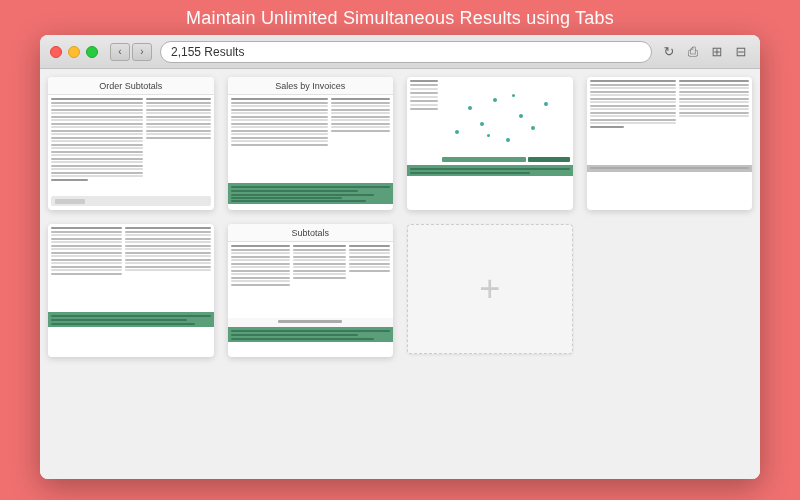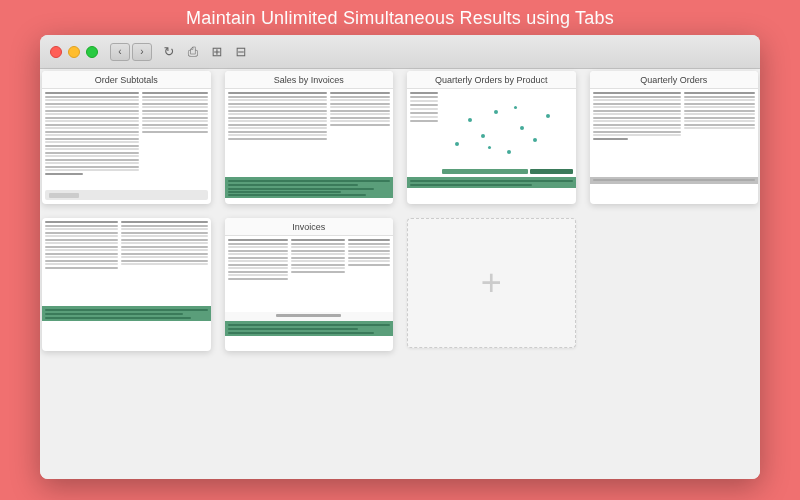--- a/index.html
+++ b/index.html
@@ -102,21 +102,21 @@
       display: flex;
       align-items: center;
       justify-content: center;
       font-size: 13px;
       color: #666;
       cursor: pointer;
     }
 
     .window-body {
       background: #f0f0f0;
-      padding: 2px;
+      padding: 8px;
       min-height: 410px;
     }
 
     .tab-card {
       background: white;
       border-radius: 4px;
       box-shadow: 0 2px 6px rgba(0,0,0,0.15);
       overflow: hidden;
       cursor: pointer;
     }
@@ -202,20 +202,23 @@
   <div class="title-bar">
     <div class="traffic-lights">
       <div class="traffic-light tl-close"></div>
       <div class="traffic-light tl-min"></div>
       <div class="traffic-light tl-max"></div>
     </div>
     <div class="nav-buttons">
       <div class="nav-btn">‹</div>
       <div class="nav-btn">›</div>
     </div>
+    <div class="address-bar">
+      <span>2,155 Results</span>
+    </div>
     <div class="toolbar-right">
       <div class="toolbar-icon">↻</div>
       <div class="toolbar-icon">⎙</div>
       <div class="toolbar-icon">⊞</div>
       <div class="toolbar-icon">⊟</div>
     </div>
   </div>
 
   <div class="window-body">
 
@@ -311,21 +314,20 @@
             <div style="height:2px;background:#3a7a5a;margin-bottom:2px;border-radius:1px;width:100%;"></div>
             <div style="height:2px;background:#3a7a5a;margin-bottom:2px;border-radius:1px;width:80%;"></div>
             <div style="height:2px;background:#3a7a5a;margin-bottom:1px;border-radius:1px;width:90%;"></div>
             <div style="height:2px;background:#3a7a5a;margin-bottom:1px;border-radius:1px;width:70%;"></div>
             <div style="height:2px;background:#3a7a5a;border-radius:1px;width:85%;"></div>
           </div>
         </div>
       </div>
 
       <div class="tab-card">
-        <div class="tab-card-title">Quarterly Orders by Product</div>
         <div class="tab-card-preview" style="padding:0;">
           <div style="padding:3px;height:88px;overflow:hidden;position:relative;">
 
             <div style="position:absolute;left:3px;top:3px;width:28px;">
               <div class="preview-line dark full" style="margin-bottom:2px;"></div>
               <div class="preview-line medium full" style="margin-bottom:2px;"></div>
               <div class="preview-line light full" style="margin-bottom:2px;"></div>
               <div class="preview-line medium full" style="margin-bottom:2px;"></div>
               <div class="preview-line light full" style="margin-bottom:2px;"></div>
               <div class="preview-line medium full" style="margin-bottom:2px;"></div>
@@ -352,21 +354,20 @@
             </div>
           </div>
           <div style="background:#5a9e7a;padding:3px 3px 2px;">
             <div style="height:2px;background:#3a7a5a;margin-bottom:2px;border-radius:1px;width:100%;"></div>
             <div style="height:2px;background:#3a7a5a;border-radius:1px;width:75%;"></div>
           </div>
         </div>
       </div>
 
       <div class="tab-card">
-        <div class="tab-card-title">Quarterly Orders</div>
         <div class="tab-card-preview" style="padding:0;">
           <div style="padding:3px;height:88px;overflow:hidden;">
             <div class="preview-columns">
               <div class="preview-col">
                 <div class="preview-line dark full"></div>
                 <div class="preview-line medium full"></div>
                 <div class="preview-line light full"></div>
                 <div class="preview-line medium full"></div>
                 <div class="preview-line light full"></div>
                 <div class="preview-line medium full"></div>
@@ -442,21 +443,21 @@
           </div>
           <div style="background:#5a9e7a;padding:3px 3px 2px;">
             <div style="height:2px;background:#3a7a5a;margin-bottom:2px;border-radius:1px;width:100%;"></div>
             <div style="height:2px;background:#3a7a5a;margin-bottom:2px;border-radius:1px;width:85%;"></div>
             <div style="height:2px;background:#3a7a5a;border-radius:1px;width:90%;"></div>
           </div>
         </div>
       </div>
 
       <div class="tab-card">
-        <div class="tab-card-title">Invoices</div>
+        <div class="tab-card-title">Subtotals</div>
         <div class="tab-card-preview" style="padding:0;">
           <div style="padding:3px;height:76px;overflow:hidden;">
             <div class="preview-columns">
               <div class="preview-col">
                 <div class="preview-line dark full"></div>
                 <div class="preview-line medium full"></div>
                 <div class="preview-line light full"></div>
                 <div class="preview-line medium full"></div>
                 <div class="preview-line light full"></div>
                 <div class="preview-line medium full"></div>

